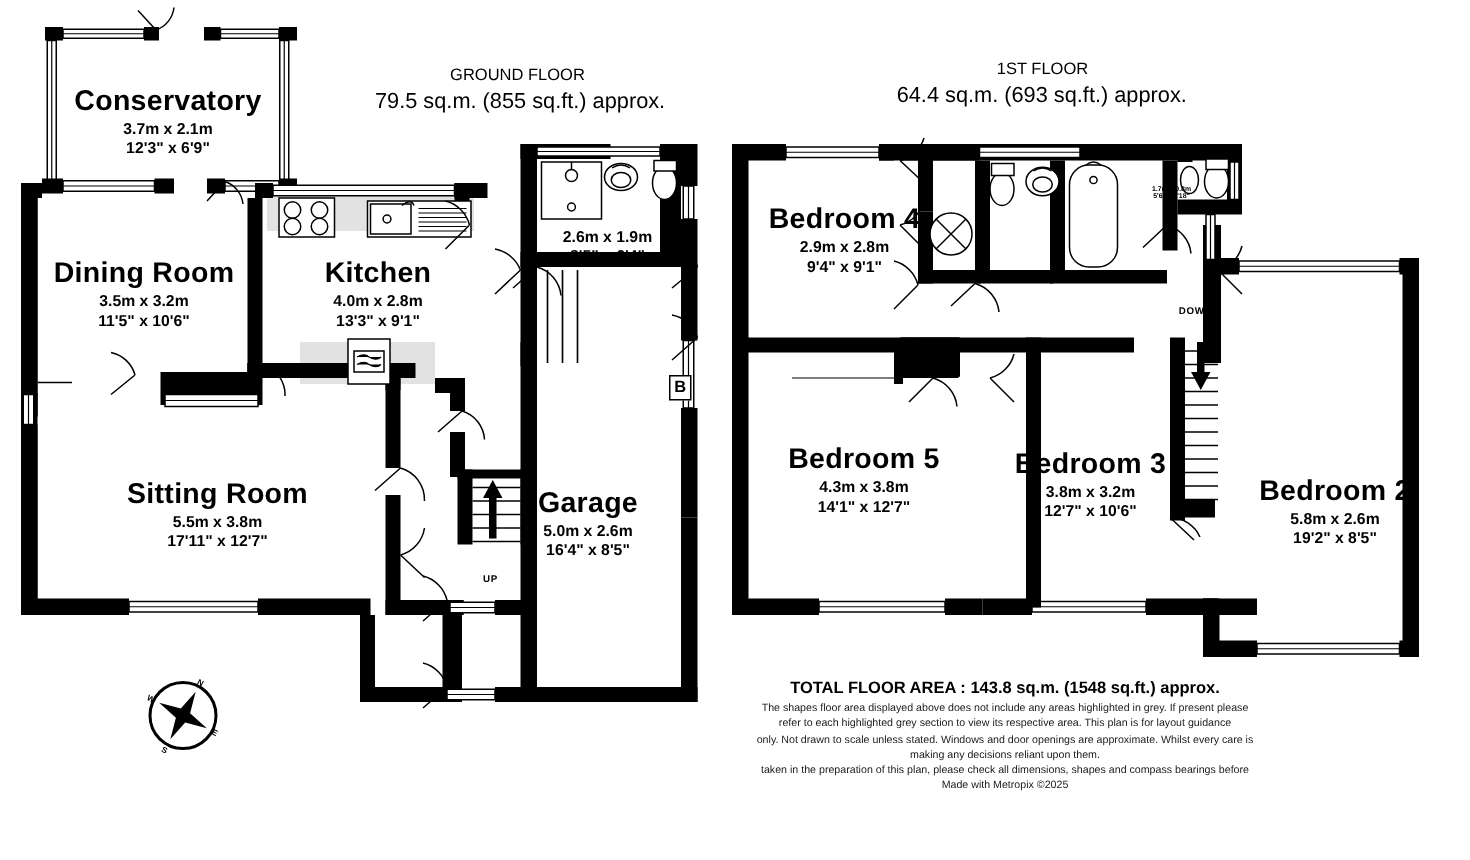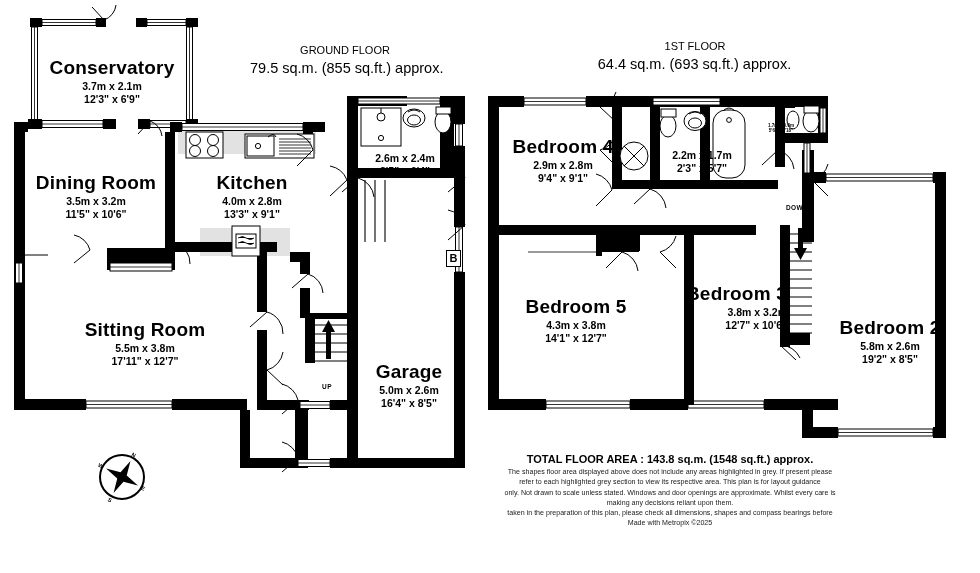--- a/index.html
+++ b/index.html
@@ -435,63 +435,59 @@
   <div class="room-dim">4.0m  x 2.8m</div>
   <div class="room-dim">13'3"  x 9'1"</div>
 </div>
 
 <div class="lbl" style="left:70px;top:319px;width:150px;">
   <div class="room-name">Sitting Room</div>
   <div class="room-dim">5.5m  x 3.8m</div>
   <div class="room-dim">17'11"  x 12'7"</div>
 </div>
 
-<div class="lbl" style="left:349px;top:325px;width:120px;margin-top:36px;">
+<div class="lbl" style="left:332px;top:325px;width:120px;">
   <div class="room-name">Garage</div>
   <div class="room-dim">5.0m  x 2.6m</div>
   <div class="room-dim">16'4"  x 8'5"</div>
 </div>
 
 <div class="lbl" style="left:350px;top:151px;width:110px;">
-  <div class="room-dim">2.6m  x 2.4m</div>
+  <div class="room-dim">2.6m  x 1.9m</div>
   <div class="room-dim">8'5"   x 6'4"</div>
 </div>
 
 <div class="lbl stair-word" style="left:312px;top:383px;width:30px;">UP</div>
 
 <div class="bmark" style="left:446px;top:250px;">B</div>
 
 <div class="lbl" style="left:503px;top:136px;width:120px;">
   <div class="room-name">Bedroom 4</div>
   <div class="room-dim">2.9m  x 2.8m</div>
   <div class="room-dim">9'4"  x 9'1"</div>
 </div>
 
 <div class="lbl" style="left:511px;top:296px;width:130px;">
   <div class="room-name">Bedroom 5</div>
   <div class="room-dim">4.3m  x 3.8m</div>
   <div class="room-dim">14'1"  x 12'7"</div>
 </div>
 
-<div class="lbl" style="left:667px;top:283px;width:120px;text-align:right;">
+<div class="lbl" style="left:667px;top:299px;width:120px;">
   <div class="room-name">Bedroom 3</div>
   <div class="room-dim">3.8m  x 3.2m</div>
   <div class="room-dim">12'7"  x 10'6"</div>
 </div>
 
 <div class="lbl" style="left:830px;top:317px;width:120px;">
   <div class="room-name">Bedroom 2</div>
   <div class="room-dim">5.8m  x 2.6m</div>
   <div class="room-dim">19'2"  x 8'5"</div>
 </div>
 
-<div class="lbl" style="left:647px;top:148px;width:110px;">
-  <div class="room-dim">2.2m  x 1.7m</div>
-  <div class="room-dim">2'3"  x 5'7"</div>
-</div>
 
 <div class="lbl" style="left:755px;top:123px;width:52px;">
   <div class="tiny-dim">1.7m  x 0.8m</div>
   <div class="tiny-dim">5'6"  x 2'18"</div>
 </div>
 
 <div class="lbl stair-word" style="left:772px;top:204px;width:50px;">DOWN</div>
 
 <div class="lbl total-area" style="left:470px;top:453px;width:400px;">TOTAL FLOOR AREA : 143.8 sq.m. (1548 sq.ft.) approx.</div>
 

